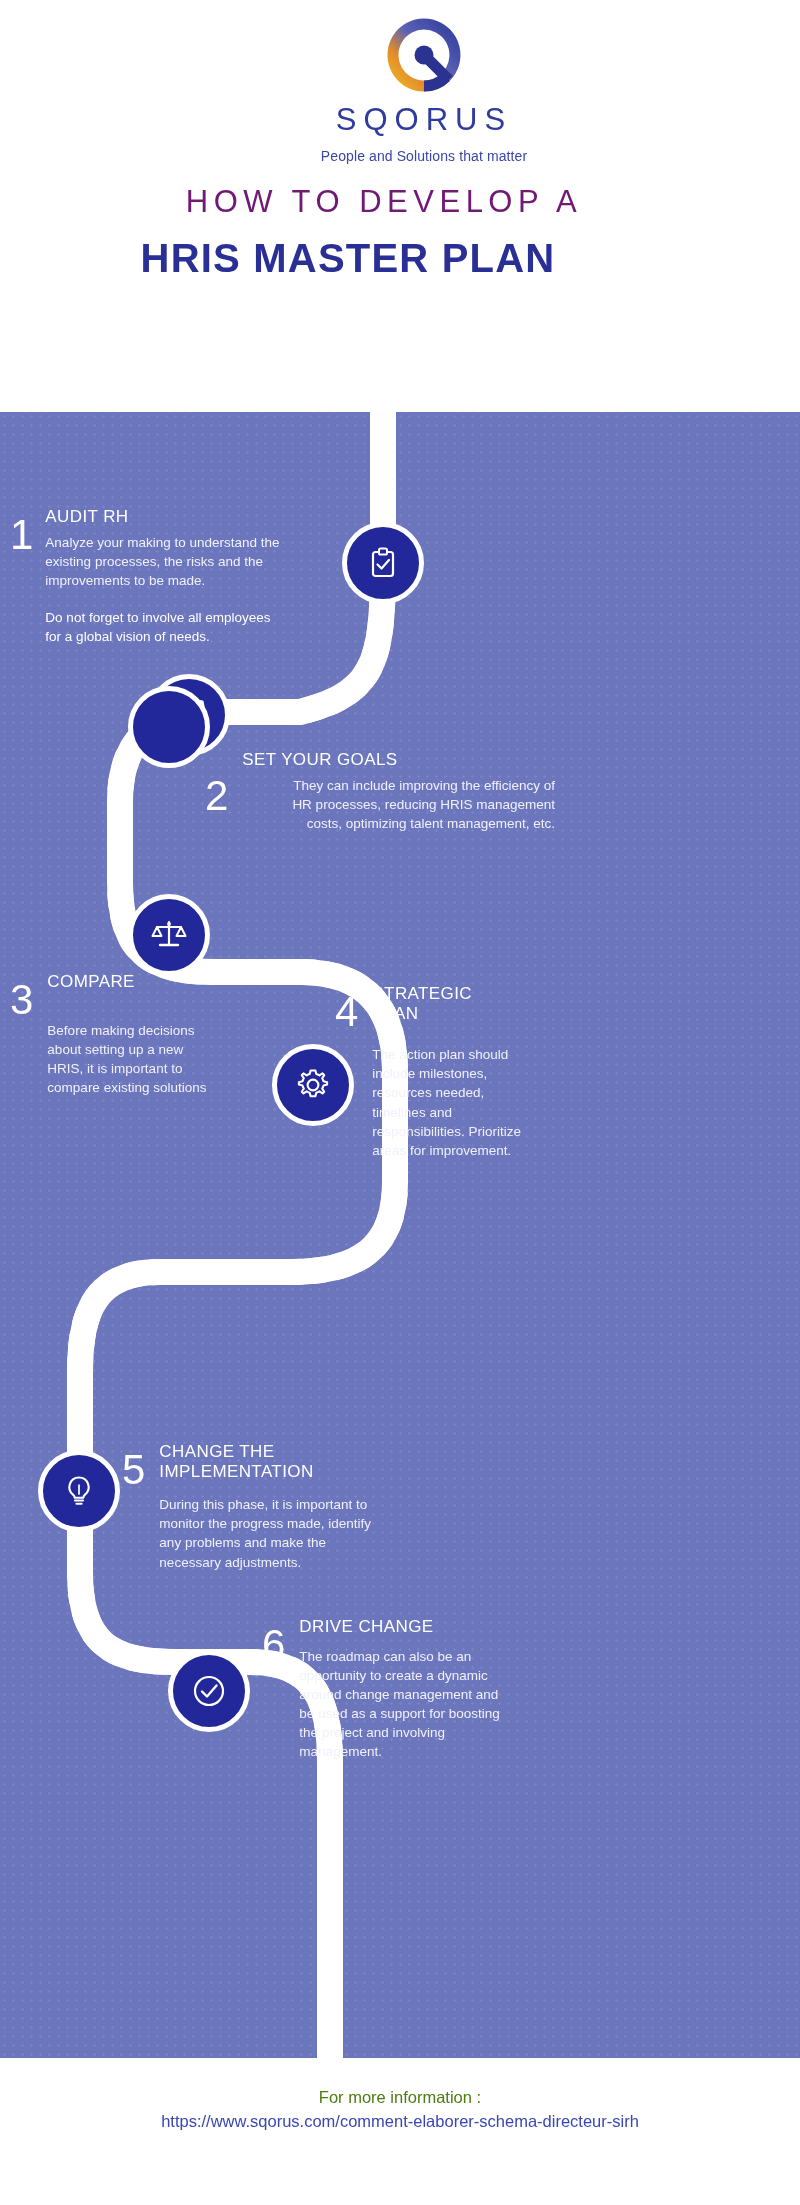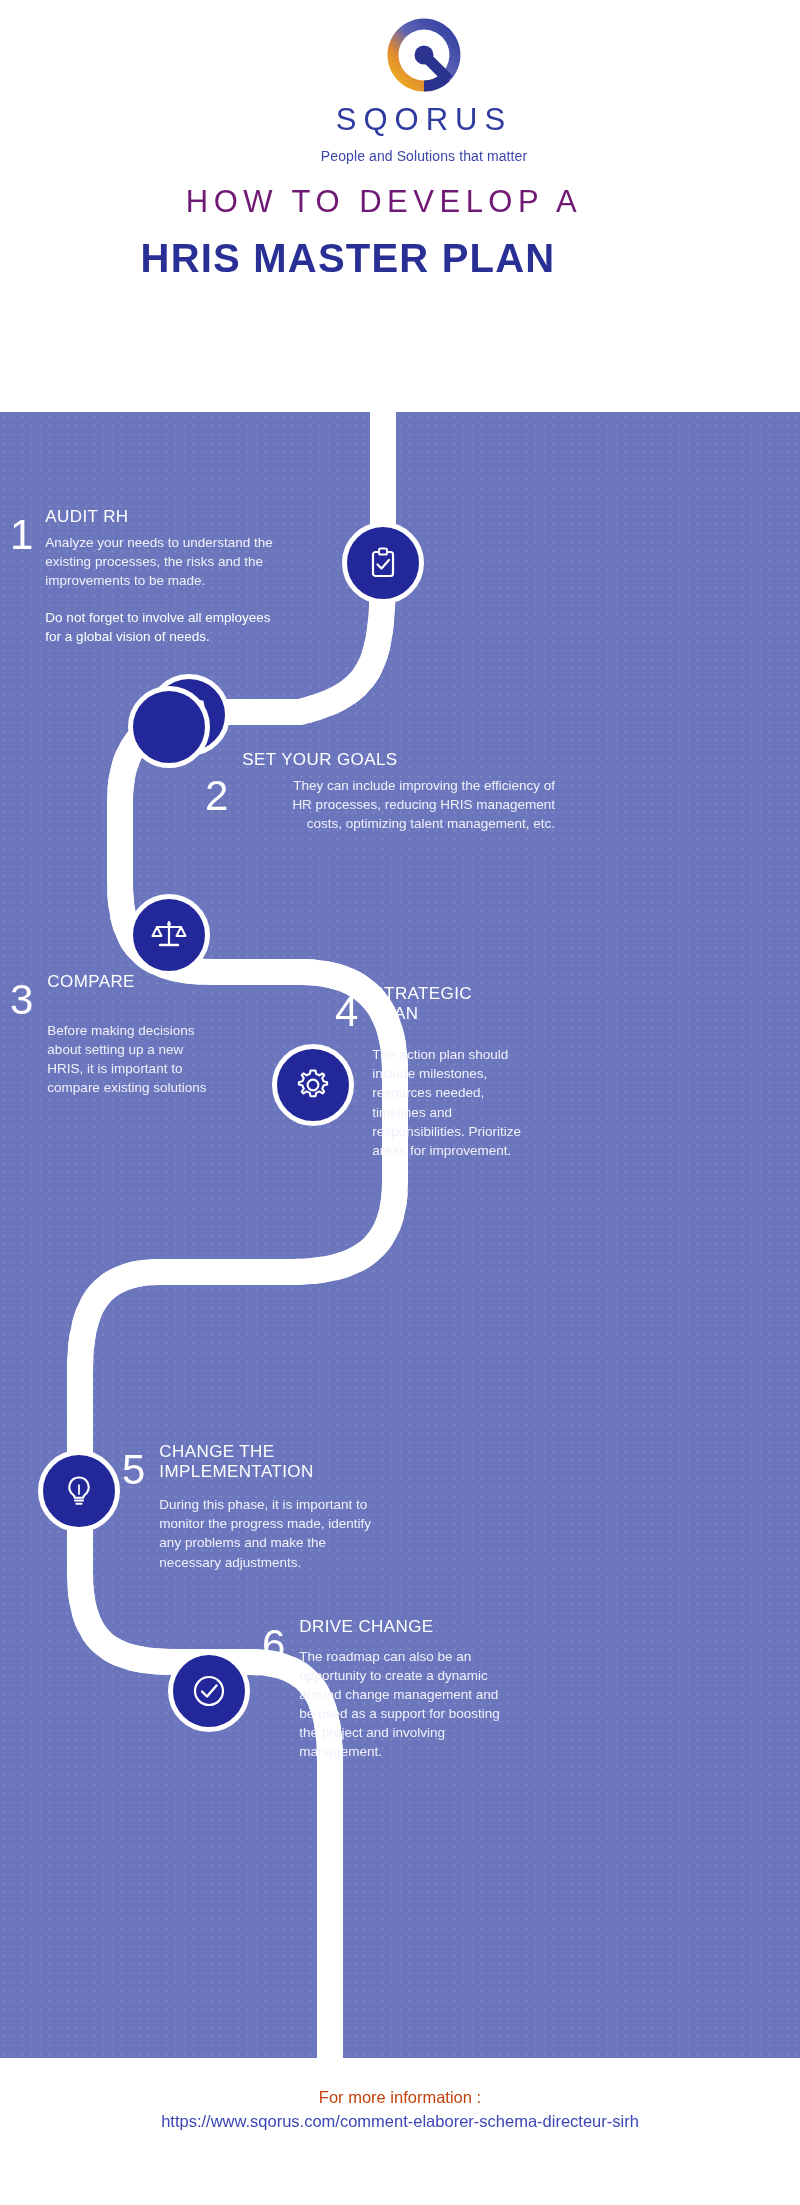--- a/index.html
+++ b/index.html
@@ -146,21 +146,21 @@
   .footer {
     position: absolute;
     left: 0; top: 2058px;
     width: 800px; height: 147px;
     background: #ffffff;
     text-align: center;
   }
   .footer-line1 {
     margin-top: 30px;
     font-size: 16.5px;
-    color: #c2410c;
+    color: #4d7c0f;
   }
   .footer-line2 {
     margin-top: 5px;
     font-size: 16.5px;
     color: #3a46b5;
     word-break: break-all;
   }
 </style>
 </head>
 <body>
@@ -282,21 +282,21 @@
           <circle cx="19" cy="19" r="14" fill="none" stroke="#fff" stroke-width="2.2"></circle>
           <path d="M12 19.5 L17 24.5 L26.5 13.5" fill="none" stroke="#fff" stroke-width="2.4" stroke-linecap="round" stroke-linejoin="round"></path>
         </svg>
       </span>
     </div>
 
     <div class="step" style="left:10px; top:95px; width:300px;">
       <div class="step-num">1</div>
       <div class="step-body">
         <div class="step-title" style="margin-left:12px;">AUDIT RH</div>
-        <div class="step-desc" style="margin-left:12px;">Analyze your needs to understand the
+        <div class="step-desc" style="margin-left:12px;">Analyze your making to understand the
 existing processes, the risks and the
 improvements to be made.</div>
         <div class="step-desc2" style="margin-left:12px;">Do not forget to involve all employees
 for a global vision of needs.</div>
       </div>
     </div>
 
     <div class="step" style="left:205px; top:338px; width:350px;">
       <div class="step-num" style="padding-top:26px;">2</div>
       <div class="step-body">

